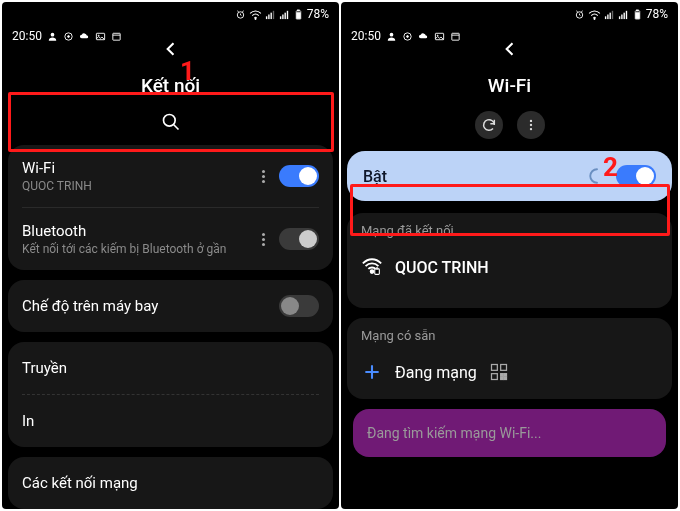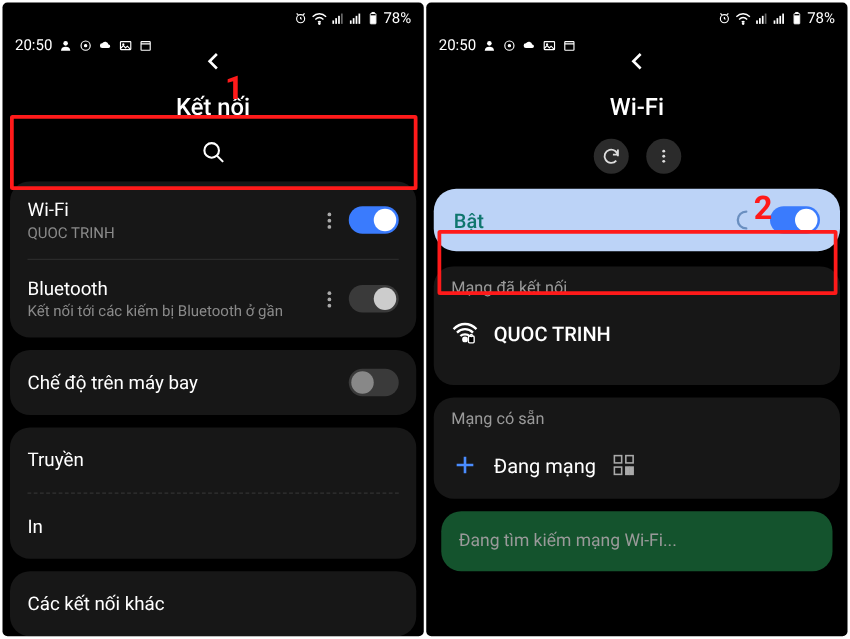--- a/index.html
+++ b/index.html
@@ -77,25 +77,25 @@
   .section-head { font-size: 13px; color: #9a9a9a; padding: 10px 14px 6px; position: relative; }
   .wifi-on-card {
     background: #bcd3f7;
     color: #1a1a1a;
     border-radius: 18px;
     margin: 0 6px 12px;
     padding: 14px 16px;
     display: flex;
     align-items: center;
   }
-  .wifi-on-card .title { flex: 1; font-size: 16px; color: #0f766e; font-weight: 500; }
+  .wifi-on-card .title { flex: 1; font-size: 16px; color: #0f172a; font-weight: 500; }
   .wifi-net-row { display: flex; align-items: center; padding: 12px 14px; gap: 12px; }
   .plus-icon { width: 22px; height: 22px; color:#4a8cff; display:flex;align-items:center;justify-content:center; }
   .scanning-card {
-    background: #14532d; border-radius: 16px; margin: 0 6px 10px;
+    background: #701a75; border-radius: 16px; margin: 0 6px 10px;
     padding: 16px 14px; font-size: 14px; color: #9a9a9a;
   }
   .annotation {
     position: absolute; color: #ff1a1a; font-weight: 700; font-size: 26px;
     pointer-events: none; z-index: 10;
   }
   .highlight-box {
     position: absolute; border: 3px solid #ff1a1a; pointer-events: none; z-index: 9; border-radius:2px;
   }
   svg { display: block; }
@@ -258,21 +258,21 @@
       <div class="row">
         <div class="texts">
             <div class="title">In</div>
           </div>
       </div>
     </div>
 
     <div class="card">
       <div class="row">
         <div class="texts">
-            <div class="title">Các kết nối khác</div>
+            <div class="title">Các kết nối mạng</div>
           </div>
       </div>
     </div>
   </div>
 </div>
 
 <div class="phone">
   <div class="statusbar">
     <div class="left">
       <span>20:50</span>

